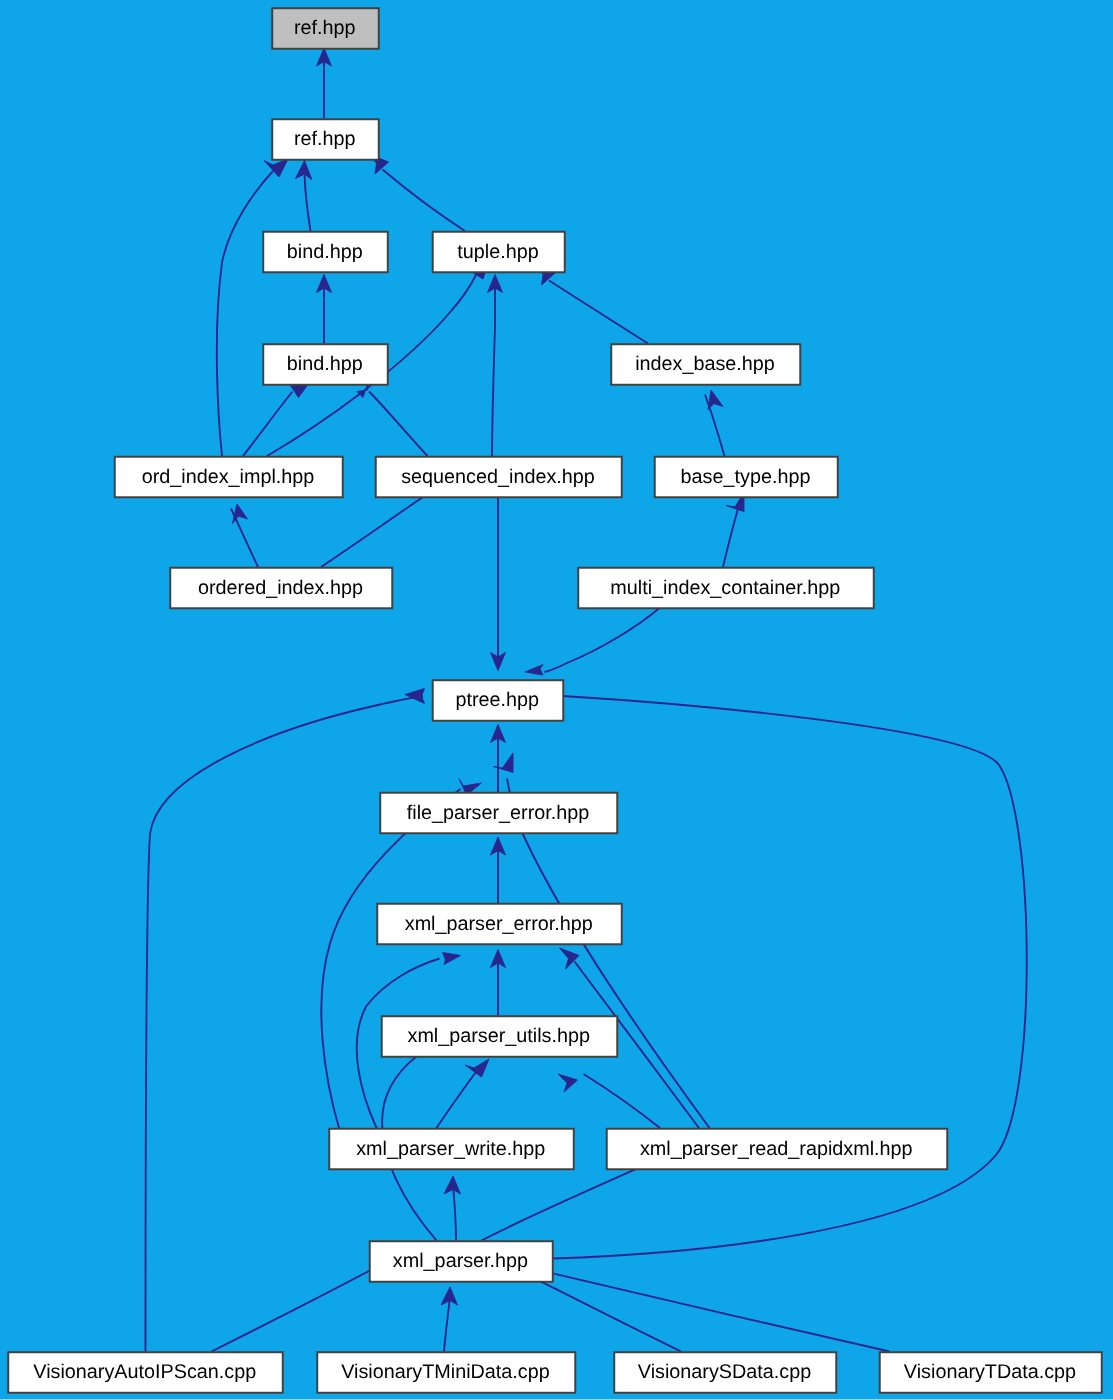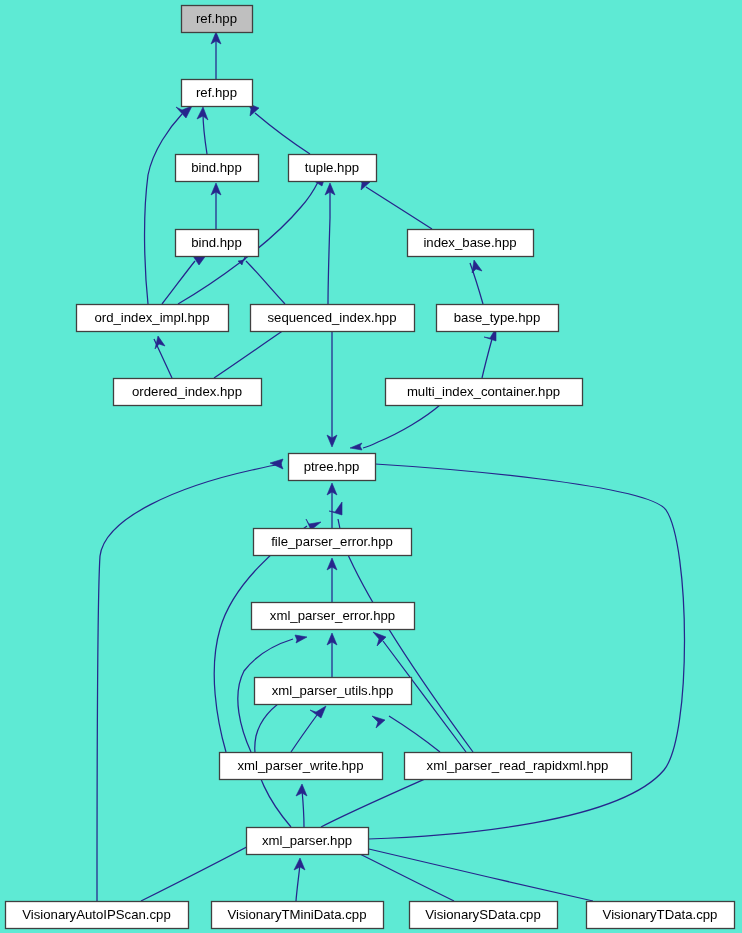--- a/index.html
+++ b/index.html
@@ -10,21 +10,21 @@
   body {
     width: 742px;
     height: 933px;
     font-family: "Liberation Sans", sans-serif;
     overflow: hidden;
   }
   #graph-root {
     position: relative;
     width: 742px;
     height: 933px;
-    background: #5eead4;
+    background: #0ea5e9;
   }
   svg#graph-svg {
     position: absolute;
     top: 0;
     left: 0;
     width: 742px;
     height: 933px;
   }
   .node-box {
     fill: #ffffff;

